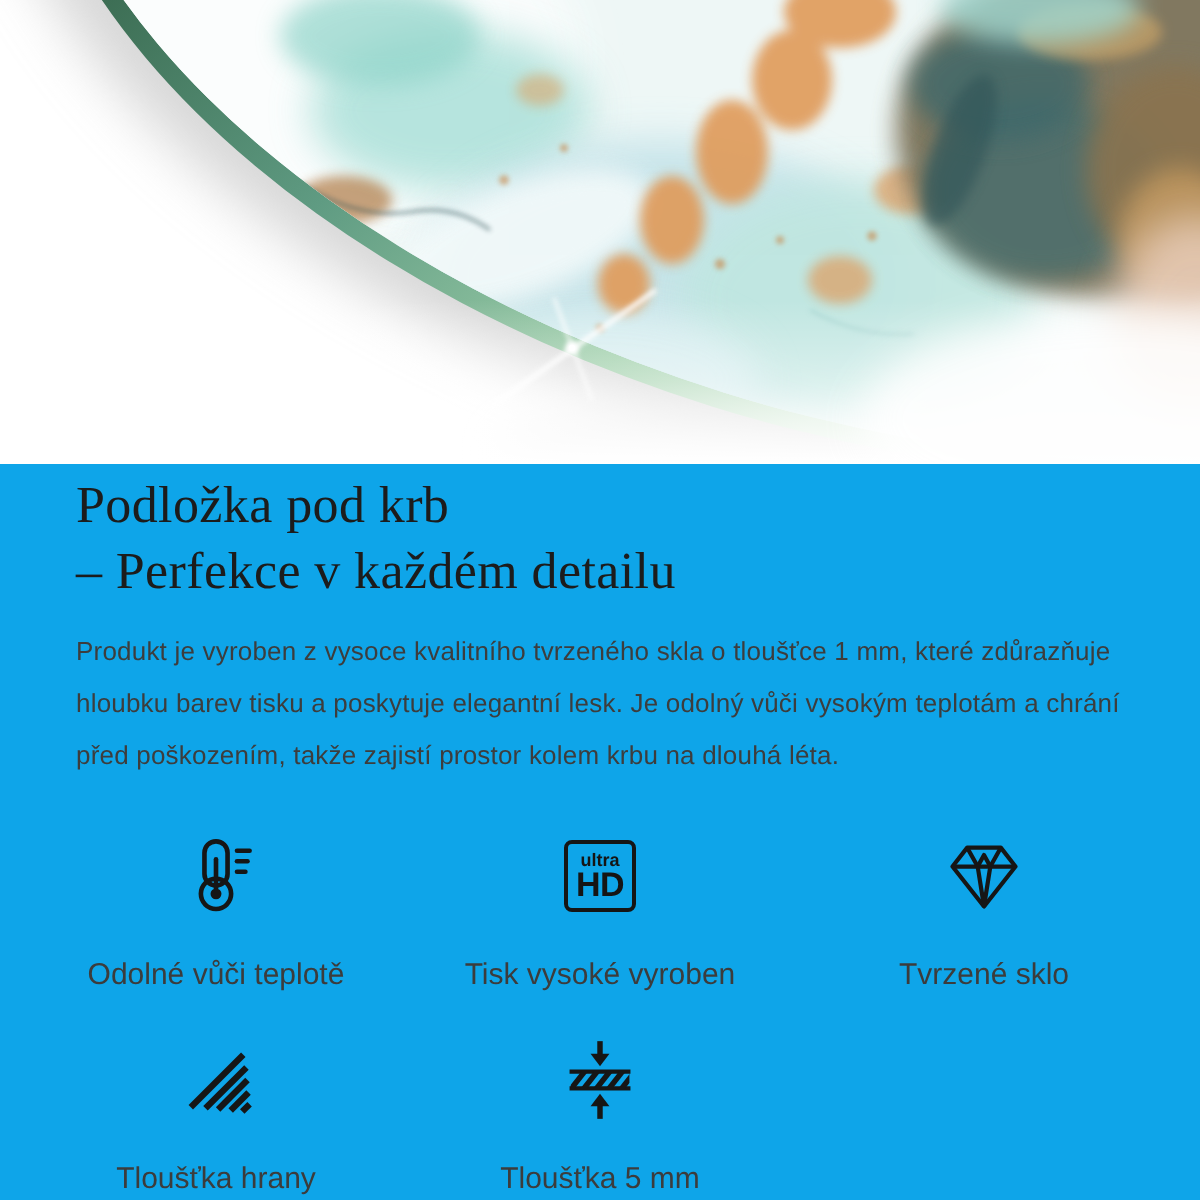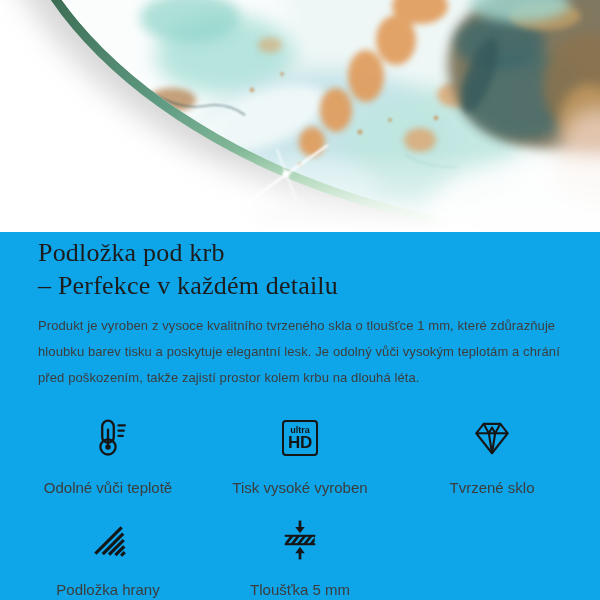--- a/index.html
+++ b/index.html
@@ -180,21 +180,21 @@
     <div class="feature">
       <div class="icon">
         <svg width="42" height="42" viewBox="0 0 40 40" fill="none" stroke="#161616" stroke-width="3" stroke-linecap="butt">
           <line x1="8" y1="33" x2="33" y2="8"></line>
           <line x1="15" y1="33.5" x2="34.5" y2="14"></line>
           <line x1="21" y1="34" x2="35" y2="20"></line>
           <line x1="27" y1="34.5" x2="35.5" y2="26"></line>
           <line x1="32.5" y1="35" x2="36" y2="31.5"></line>
         </svg>
       </div>
-      <div class="label">Podložka hrany</div>
+      <div class="label">Tloušťka hrany</div>
     </div>
 
     <div class="feature">
       <div class="icon">
         <svg width="42" height="42" viewBox="0 0 40 40" fill="none" stroke="#161616">
           <line x1="20" y1="1.5" x2="20" y2="8" stroke-width="2.6"></line>
           <path d="M15.5 7.5 H24.5 L20 13.5 Z" fill="#161616" stroke="none"></path>
           <line x1="20" y1="38.5" x2="20" y2="32" stroke-width="2.6"></line>
           <path d="M15.5 32.5 H24.5 L20 26.5 Z" fill="#161616" stroke="none"></path>
           <line x1="5.5" y1="16" x2="34.5" y2="16" stroke-width="2"></line>

